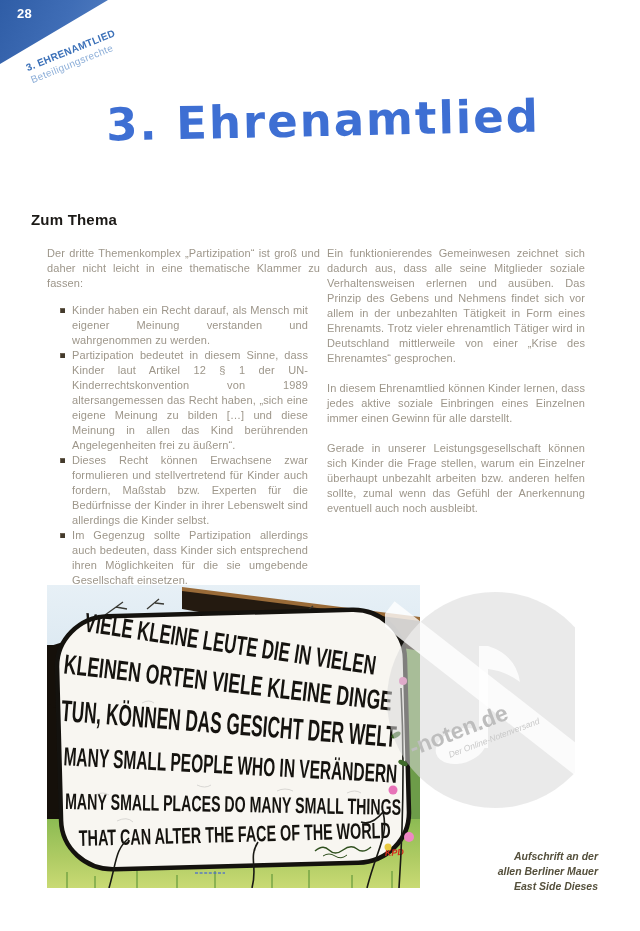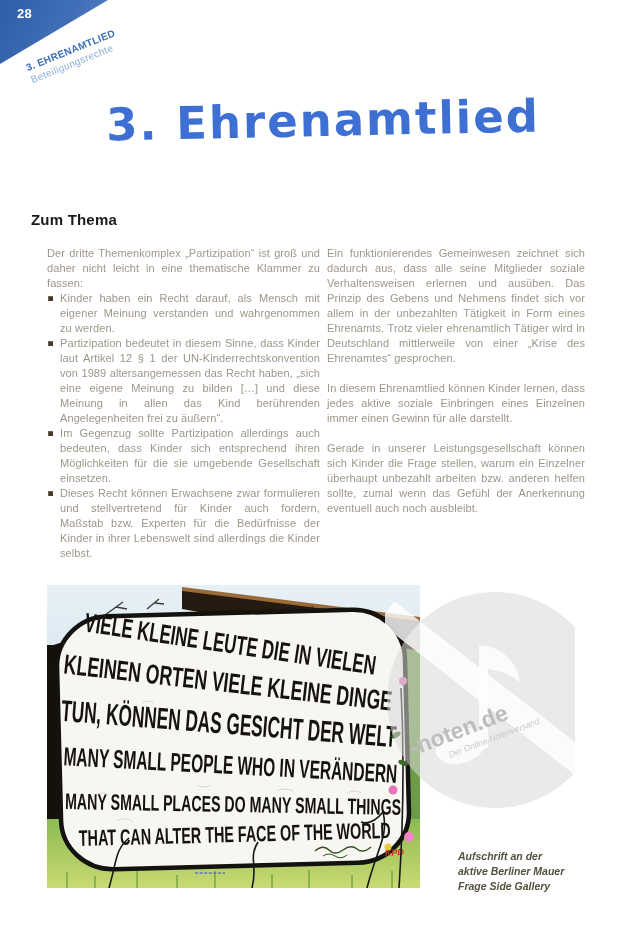--- a/index.html
+++ b/index.html
@@ -24,34 +24,34 @@
 
   
   .section-heading{position:absolute;left:31px;top:211px;font-size:15px;font-weight:bold;
                    color:#1c1a17;letter-spacing:.2px;}
   .col{position:absolute;top:246px;width:273px;font-size:11px;line-height:15px;
        color:#9d968a;text-align:justify;letter-spacing:.1px;}
   .col1{left:47px;}
   .col2{left:327px;}
   .col p{margin:0 15px 15px 0;}
   .col p.intro{margin:0;}
-  .col ul{margin:0;padding:0;list-style:none;}
+  .col ul{margin:12px;padding:0;list-style:none;}
   .col li{position:relative;padding-left:13px;margin:0;}
   .col li .blt{position:absolute;left:1px;top:5px;width:5px;height:5px;background:#433a2c;
                box-shadow:inset 1px 1px 0 #6b6152;}
 
   
   .photo{position:absolute;left:47px;top:585px;width:373px;height:303px;}
 
   
   .watermark{position:absolute;left:385px;top:588px;width:190px;height:235px;pointer-events:none;}
 
   
   .caption{position:absolute;left:458px;top:849px;width:140px;font-size:10.5px;line-height:15px;
-           font-weight:bold;font-style:italic;color:#55503c;}
+           font-weight:bold;font-style:italic;color:#55503c;text-align:right;}
 </style>
 </head>
 <body>
 
 <div class="page">
 
   <div class="corner"></div>
   <div class="pagenum">28</div>
   <div class="side-label">
     <div class="l1">3. EHRENAMTLIED</div>
@@ -60,22 +60,22 @@
 
   <div class="hand-title">3. Ehrenamtlied</div>
 
   <div class="section-heading">Zum Thema</div>
 
   <div class="col col1">
     <p class="intro">Der dritte Themenkomplex „Partizipation“ ist groß und daher nicht leicht in eine thematische Klammer zu fassen:</p>
     <ul>
       <li><span class="blt"></span><span>Kinder haben ein Recht darauf, als Mensch mit eigener Meinung verstanden und wahrgenommen zu werden.</span></li>
       <li><span class="blt"></span><span>Partizipation bedeutet in diesem Sinne, dass Kinder laut Artikel 12 § 1 der UN-Kinderrechtskonvention von 1989 altersangemessen das Recht haben, „sich eine eigene Meinung zu bilden […] und diese Meinung in allen das Kind berührenden Angelegenheiten frei zu äußern“.</span></li>
+      <li><span class="blt"></span><span>Dieses Recht können Erwachsene zwar formulieren und stellvertretend für Kinder auch fordern, Maßstab bzw. Experten für die Bedürfnisse der Kinder in ihrer Lebenswelt sind allerdings die Kinder selbst.</span></li>
       <li><span class="blt"></span><span>Im Gegenzug sollte Partizipation allerdings auch bedeuten, dass Kinder sich entsprechend ihren Möglichkeiten für die sie umgebende Gesellschaft einsetzen.</span></li>
-      <li><span class="blt"></span><span>Dieses Recht können Erwachsene zwar formulieren und stellvertretend für Kinder auch fordern, Maßstab bzw. Experten für die Bedürfnisse der Kinder in ihrer Lebenswelt sind allerdings die Kinder selbst.</span></li>
     </ul>
   </div>
 
   <div class="col col2">
     <p>Ein funktionierendes Gemeinwesen zeichnet sich dadurch aus, dass alle seine Mitglieder soziale Verhaltensweisen erlernen und ausüben. Das Prinzip des Gebens und Nehmens findet sich vor allem in der unbezahlten Tätigkeit in Form eines Ehrenamts. Trotz vieler ehrenamtlich Tätiger wird in Deutschland mittlerweile von einer „Krise des Ehrenamtes“ gesprochen.</p>
     <p>In diesem Ehrenamtlied können Kinder lernen, dass jedes aktive soziale Einbringen eines Einzelnen immer einen Gewinn für alle darstellt.</p>
     <p>Gerade in unserer Leistungsgesellschaft können sich Kinder die Frage stellen, warum ein Einzelner überhaupt unbezahlt arbeiten bzw. anderen helfen sollte, zumal wenn das Gefühl der Anerkennung eventuell auch noch ausbleibt.</p>
   </div>
 
   <div class="photo">
@@ -189,17 +189,17 @@
       </g>
       <g transform="translate(28,168) rotate(-21)">
         <text x="0" y="0" font-family="Liberation Sans, sans-serif" font-size="23" font-weight="bold" fill="#bdbdbd">-noten.de</text>
         <text x="34" y="15" font-family="Liberation Sans, sans-serif" font-size="8.5" font-style="italic" fill="#c9c9c9">Der Online-Notenversand</text>
       </g>
     </svg>
   </div>
 
   <div class="caption">
     <div>Aufschrift an der</div>
-    <div>aktive Berliner Mauer</div>
-    <div>Frage Side Gallery</div>
+    <div>allen Berliner Mauer</div>
+    <div>East Side Dieses</div>
   </div>
 
 </div>
 
 </body></html>

